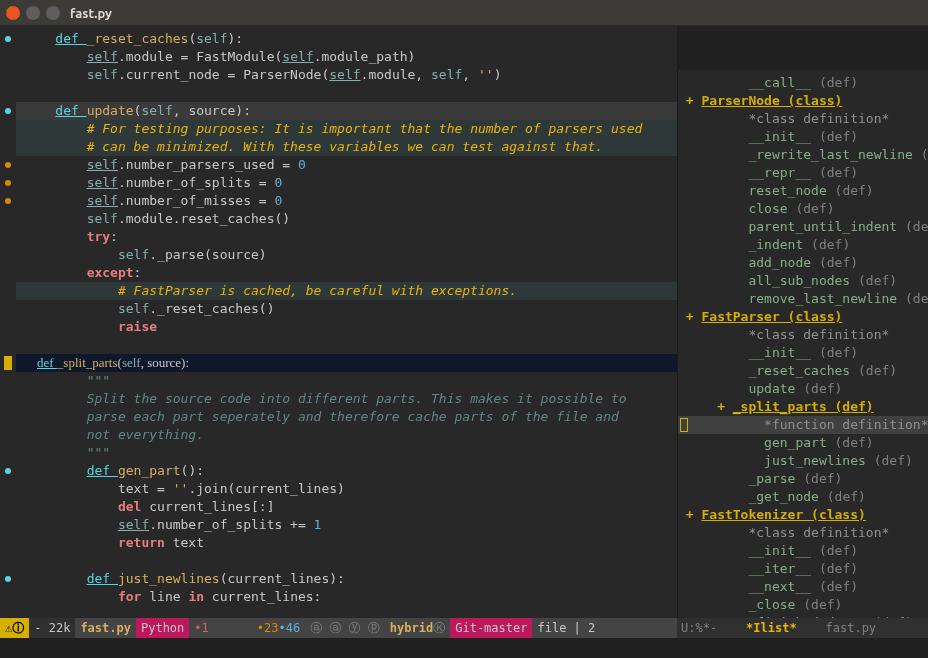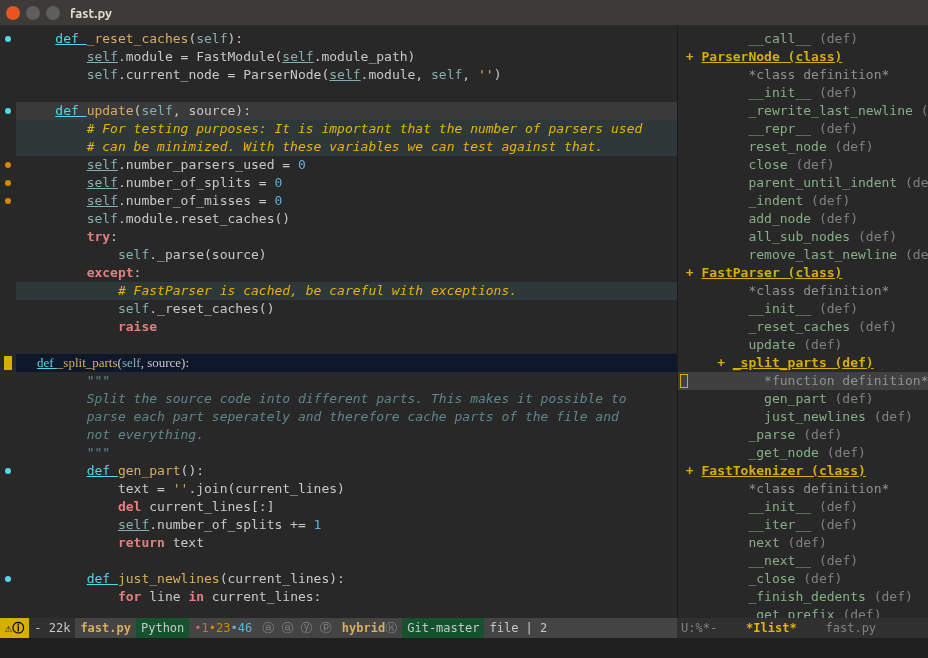--- a/index.html
+++ b/index.html
@@ -85,20 +85,21 @@
 .doc { color: #5f8787; font-style: italic; }
 .op { color: #c8c8c8; }
 .outline {
   width: 251px;
   background: #282828;
   border-left: 1px solid #1a1a1a;
   overflow: hidden;
   padding-top: 4px;
   line-height: 18px;
   position: relative;
+  margin-top: 44px;
 }
 .out-line { height: 18px; white-space: pre; padding-left: 0; }
 .out-class { color: #d7af00; text-decoration: underline; font-weight: bold; }
 .out-def { color: #87af87; }
 .out-paren { color: #808080; }
 .out-star { color: #909090; }
 .out-plus { color: #d7af00; font-weight: bold; }
 .out-hl { background: #404040; }
 .out-mark { position: absolute; left: 2px; width: 8px; height: 14px; border: 1px solid #d7af00; }
 .out-fn-hl { color: #d7af00; text-decoration: underline; font-weight: bold; }
@@ -122,23 +123,23 @@
   background: #303030;
   color: #808080;
   display: flex;
   align-items: center;
   padding-left: 4px;
 }
 .ml-seg { padding: 0 5px; height: 100%; display: inline-flex; align-items: center; }
 .ml-warn { background: #d7af00; color: #000; font-weight: bold; }
 .ml-dark { background: #303030; }
 .ml-fname { color: #d7af5f; font-weight: bold; }
-.ml-mode { background: #14532d; }
+.ml-mode { background: #be185d; }
 .ml-red { color: #d75f5f; }
-.ml-orange { color: #d78700; }
+.ml-orange { color: #d78700; margin-left: 48px; }
 .ml-blue { color: #5fafd7; }
 .ml-circ { color: #808080; }
 .ml-ilist { color: #eab308; font-weight: bold; }
 .echo { height: 20px; background: #202020; }
 </style>
 </head>
 <body>
 
 <div class="titlebar">
   <span class="window-btn btn-close"></span>
@@ -224,21 +225,20 @@
       <div class="out-mark" style="top: 348px;"></div>
       <div class="out-line out-hl">           <span class="out-star">*function definition*</span></div>
       <div class="out-line">           <span class="out-def">gen_part</span> <span class="out-paren">(def)</span></div>
       <div class="out-line">           <span class="out-def">just_newlines</span> <span class="out-paren">(def)</span></div>
       <div class="out-line">         <span class="out-def">_parse</span> <span class="out-paren">(def)</span></div>
       <div class="out-line">         <span class="out-def">_get_node</span> <span class="out-paren">(def)</span></div>
       <div class="out-line"> <span class="out-plus">+ </span><span class="out-class">FastTokenizer (class)</span></div>
       <div class="out-line">         <span class="out-star">*class definition*</span></div>
       <div class="out-line">         <span class="out-def">__init__</span> <span class="out-paren">(def)</span></div>
       <div class="out-line">         <span class="out-def">__iter__</span> <span class="out-paren">(def)</span></div>
-      <div class="out-line">         <span class="out-def">next</span> <span class="out-paren">(def)</span></div>
       <div class="out-line">         <span class="out-def">__next__</span> <span class="out-paren">(def)</span></div>
       <div class="out-line">         <span class="out-def">_close</span> <span class="out-paren">(def)</span></div>
       <div class="out-line">         <span class="out-def">_finish_dedents</span> <span class="out-paren">(def)</span></div>
       <div class="out-line">         <span class="out-def">_get_prefix</span> <span class="out-paren">(def)</span></div>
     </div>
 </div>
 
 <div class="modeline">
   <div class="ml-left">
     <span class="ml-seg ml-warn"><span>⚠</span> <span>ⓘ</span></span>

